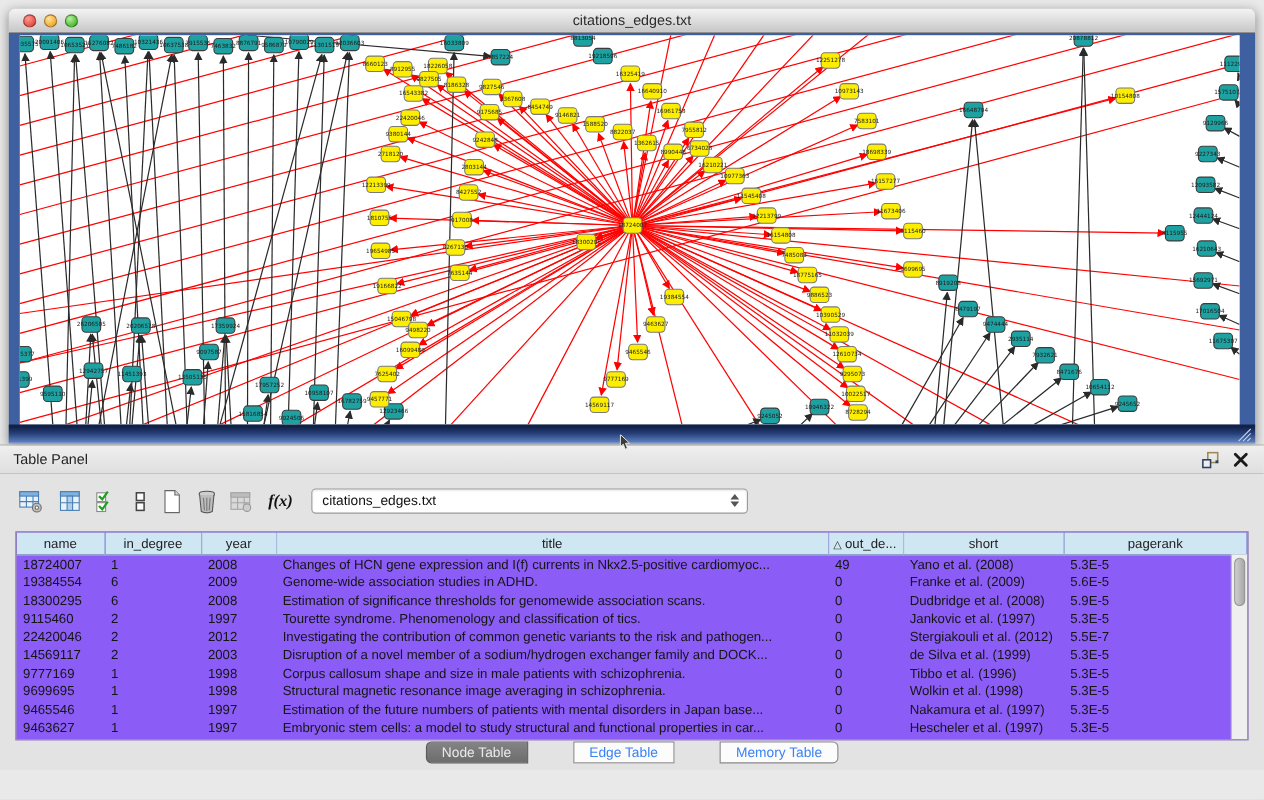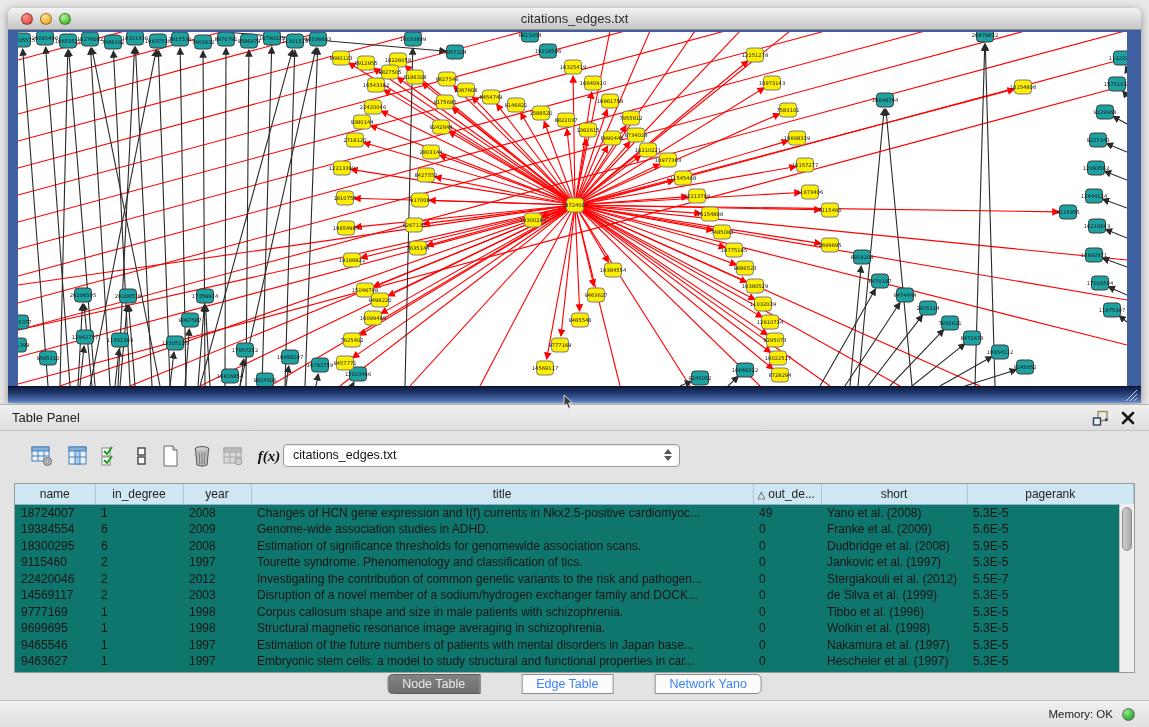--- a/index.html
+++ b/index.html
@@ -34,34 +34,34 @@
   
   .panel-bar{position:absolute;left:0;right:0;top:404px;height:27px;
              background:linear-gradient(#efefef,#dfdfdf);
              border-top:1px solid #b5b5b5;border-bottom:1px solid #c3c3c3;}
   .panel-title{position:absolute;left:12px;top:0;height:26px;line-height:26px;
                font-size:13px;color:#222;}
   .panel-bar .float-btn{position:absolute;right:40px;top:5px;width:17px;height:17px;cursor:default;}
   .panel-bar .close-btn{position:absolute;right:13px;top:5px;width:16px;height:16px;}
 
   .panel-body{position:absolute;left:0;right:0;top:431px;bottom:27px;background:#e3e3e3;}
-  .tool{position:absolute;top:11px;width:28px;height:28px;border:none;background:transparent;padding:2px;margin-left:14px;}
+  .tool{position:absolute;top:11px;width:28px;height:28px;border:none;background:transparent;padding:2px;}
   .tool svg{display:block;margin:auto;}
   .fx{font-family:"Liberation Serif",serif;font-style:italic;font-weight:bold;
       font-size:15px;color:#111;line-height:24px;text-align:center;}
   .select{position:absolute;left:283px;top:13px;width:397px;height:23px;background:#fff;
           border:1px solid #9b9b9b;border-radius:4px;font-size:12.5px;color:#111;
           line-height:21px;padding-left:9px;box-shadow:inset 0 1px 2px rgba(0,0,0,.12);}
   .select .arrows{position:absolute;right:7px;top:4px;display:flex;flex-direction:column;gap:2px;}
   .select .arrows i{display:block;width:0;height:0;border-left:4px solid transparent;
                     border-right:4px solid transparent;}
   .select .arrows i.up{border-bottom:5px solid #555;}
   .select .arrows i.dn{border-top:5px solid #555;}
 
-  .tablebox{position:absolute;left:14px;top:52px;right:14px;height:190px;background:#0f766e;
+  .tablebox{position:absolute;left:14px;top:52px;right:14px;height:190px;background:#8b5cf6;
             border:1px solid #9a9a9a;overflow:hidden;}
   table.grid{border-collapse:collapse;table-layout:fixed;width:100%;}
   table.grid th{height:20px;background:#cfe6f3;border-right:1px solid #a9c7d8;
                 border-bottom:1px solid #8fb0c4;font-weight:normal;font-size:12px;color:#222;
                 text-align:center;overflow:hidden;white-space:nowrap;padding:0 4px;}
   table.grid th.sorted{text-align:left;}
   table.grid td{height:16.5px;font-size:12px;color:#151515;padding:0 0 0 6px;
                 overflow:hidden;white-space:nowrap;line-height:16.5px;}
   .tri{display:inline-block;font-size:10px;color:#333;margin-right:3px;}
   .vscroll{position:absolute;right:0;top:20px;bottom:0;width:15px;background:#efefef;
@@ -989,21 +989,17 @@
           </tbody>
       </table>
       <div class="vscroll">
         <div class="vthumb"></div>
       </div>
     </div>
 
     <div class="tabs" id="tabs">
         <button class="seg active">Node Table</button>
         <button class="seg">Edge Table</button>
-        <button class="seg">Network Yano</button>
+        <button class="seg">Memory Table</button>
       </div>
   </div>
 
-  <div class="statusbar">
-    <span class="mem">Memory: OK</span>
-    <span class="memdot"></span>
-  </div>
 </div>
 
 </body></html>

